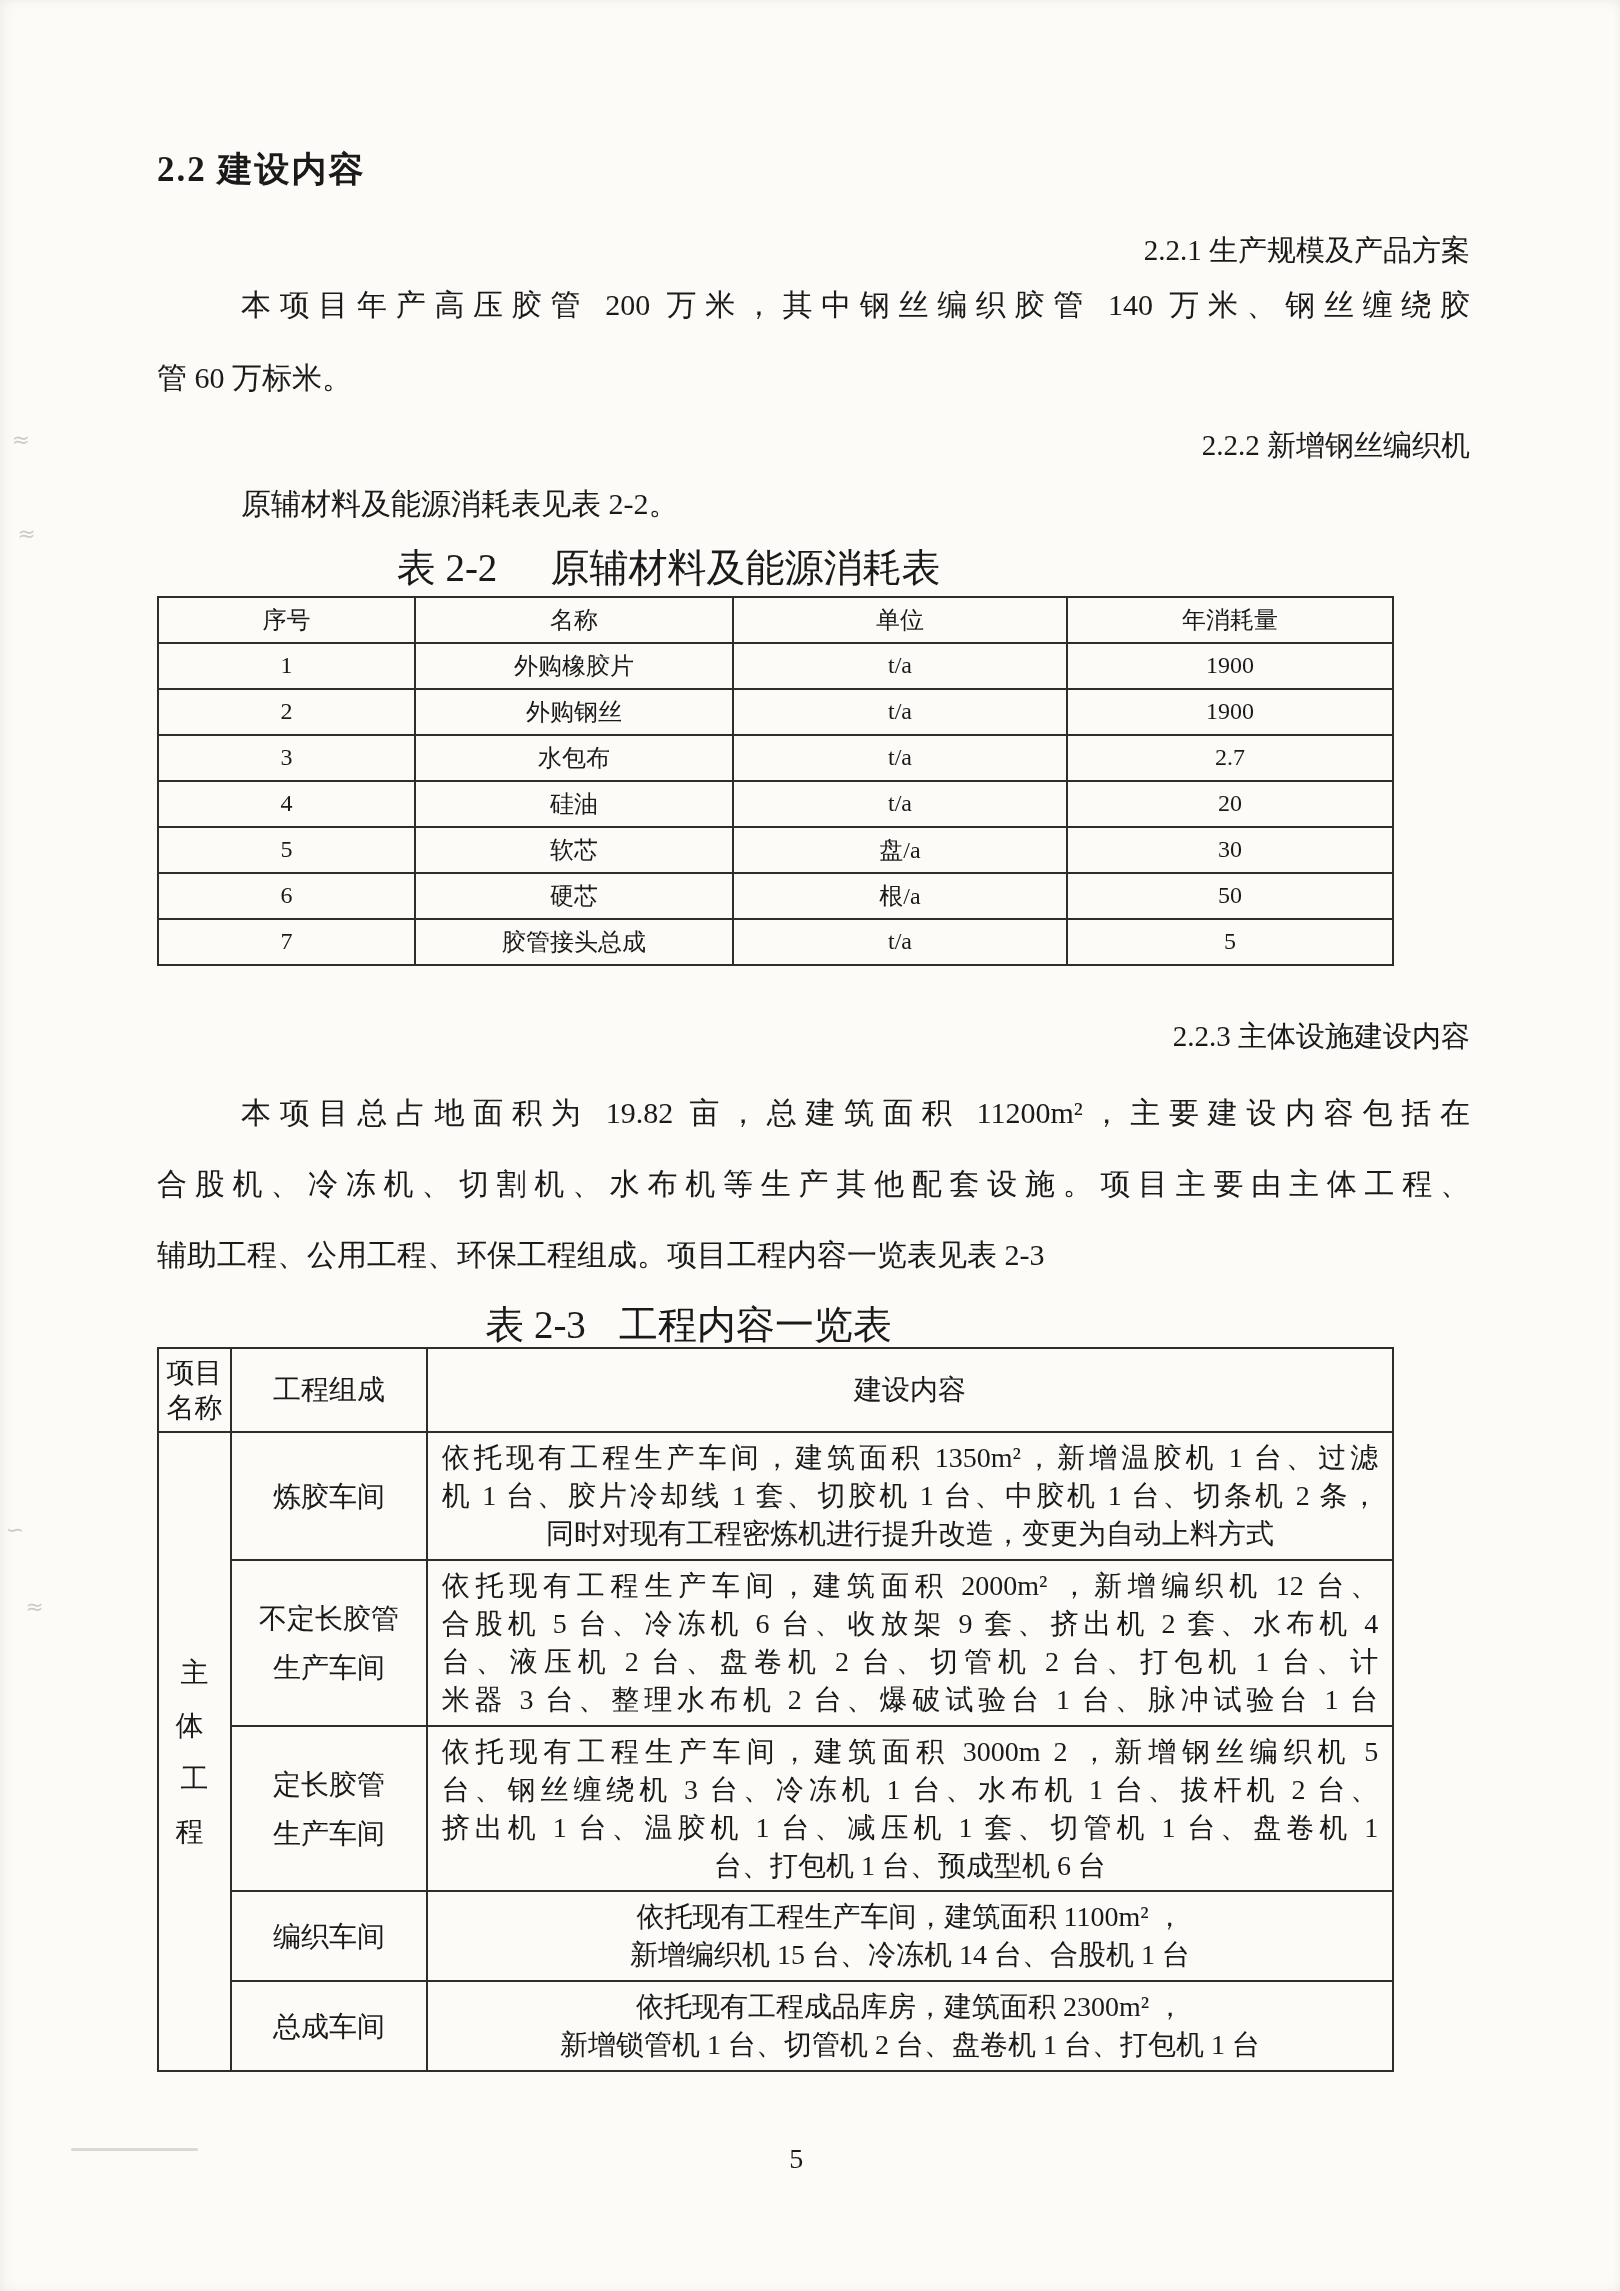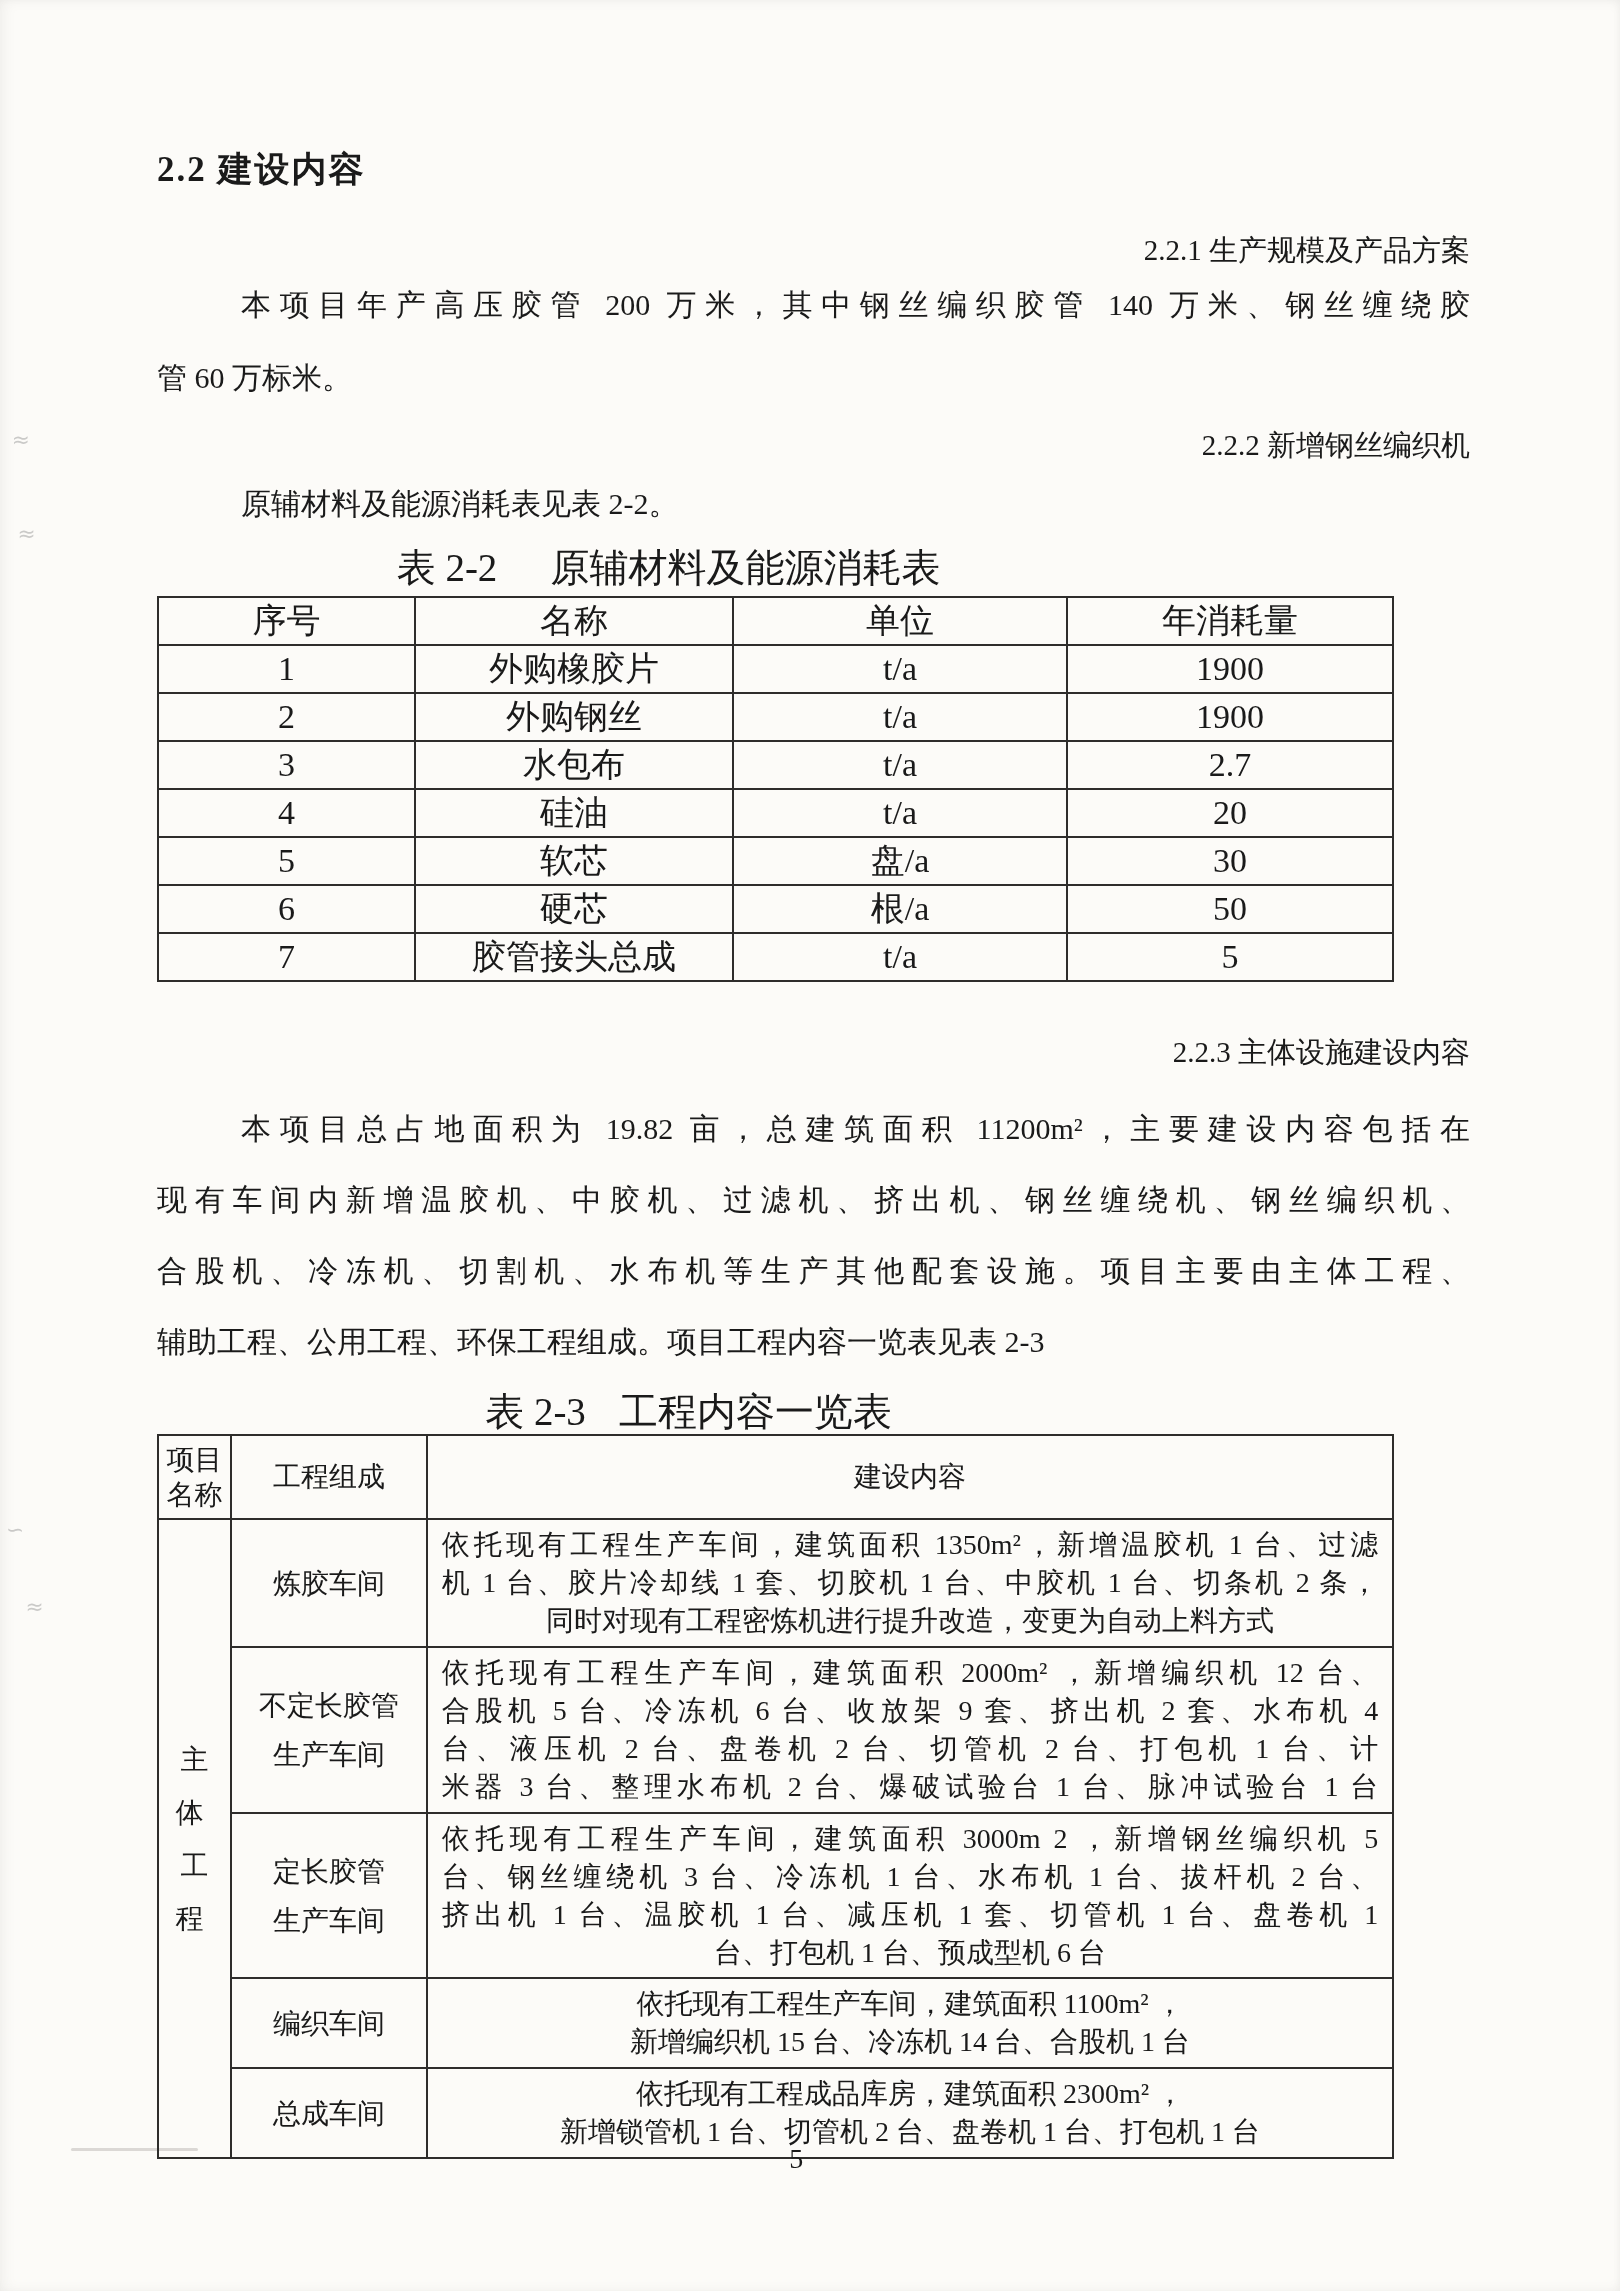--- a/index.html
+++ b/index.html
@@ -26,21 +26,21 @@
   .s222-para { font-size:30px; line-height:59px; margin-top:11.8px; text-indent:84px; }
   .tbl-title { width:1235px; text-align:center; font-size:39px; font-weight:normal; line-height:37px; margin-top:15.7px; }
   .tbl-title .shift22 { display:inline-block; transform:translateX(-106px); }
   .tbl-title .shift23 { display:inline-block; transform:translateX(-86px); }
   .tbl-label { margin-right:53px; }
   .t23-title { margin-top:16px; }
   table { border-collapse:collapse; table-layout:fixed; margin-top:9.8px; }
   .t22 { width:1235px; }
   .t22 th, .t22 td {
     border:2px solid #2e2d2b; height:44px;
-    font-size:34px; font-weight:normal; text-align:center; vertical-align:middle; padding:0;
+    font-size:24px; font-weight:normal; text-align:center; vertical-align:middle; padding:0;
   }
   .t22 { border:2.9px solid #2a2927; }
   .s223-title { margin-top:53px; }
   .s223-para { margin-top:23.5px; }
   .s223-para .para-line { line-height:71px; }
   .t23 { width:1235px; margin-top:3.9px; border:2.9px solid #2a2927; }
   .t23 th, .t23 td {
     border:2px solid #2e2d2b; font-size:28px; font-weight:normal;
     text-align:center; vertical-align:middle; padding:5.9px 3.9px;
   }
@@ -157,21 +157,20 @@
         <td>胶管接头总成</td>
         <td>t/a</td>
         <td>5</td>
       </tr>
     </tbody>
       </table>
 
     <h2 class="h-sub s223-title">2.2.3 主体设施建设内容</h2>
     <div class="s223-para">
       <div class="para-line indent just">本项目总占地面积为 19.82 亩，总建筑面积 11200m²，主要建设内容包括在</div>
-      <div class="para-line just">现有车间内新增温胶机、中胶机、过滤机、挤出机、钢丝缠绕机、钢丝编织机、</div>
       <div class="para-line just">合股机、冷冻机、切割机、水布机等生产其他配套设施。项目主要由主体工程、</div>
       <div class="para-line">辅助工程、公用工程、环保工程组成。项目工程内容一览表见表 2-3</div>
     </div>
 
     <div class="tbl-title t23-title">
       <span class="shift23">
         <span class="tbl-label" style="margin-right:33px">表 2-3</span><span>工程内容一览表</span>
       </span>
     </div>
 

